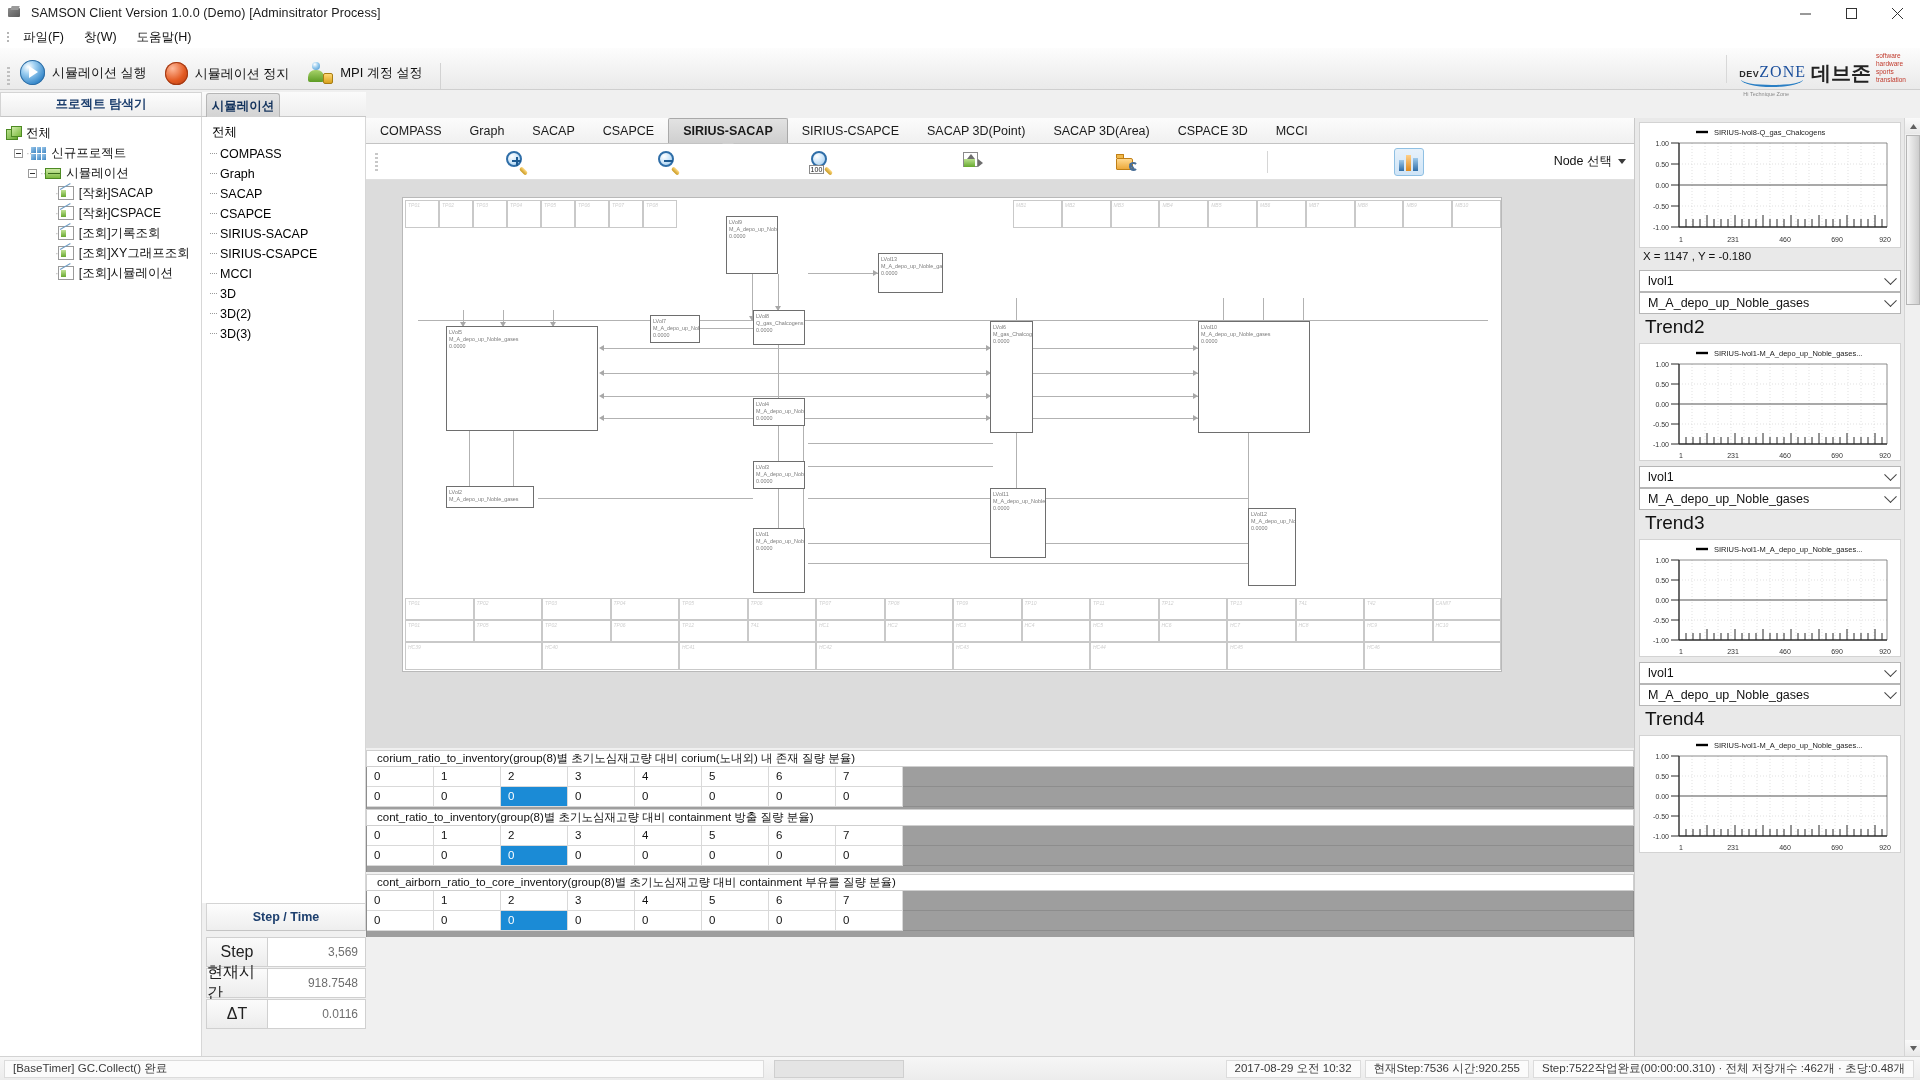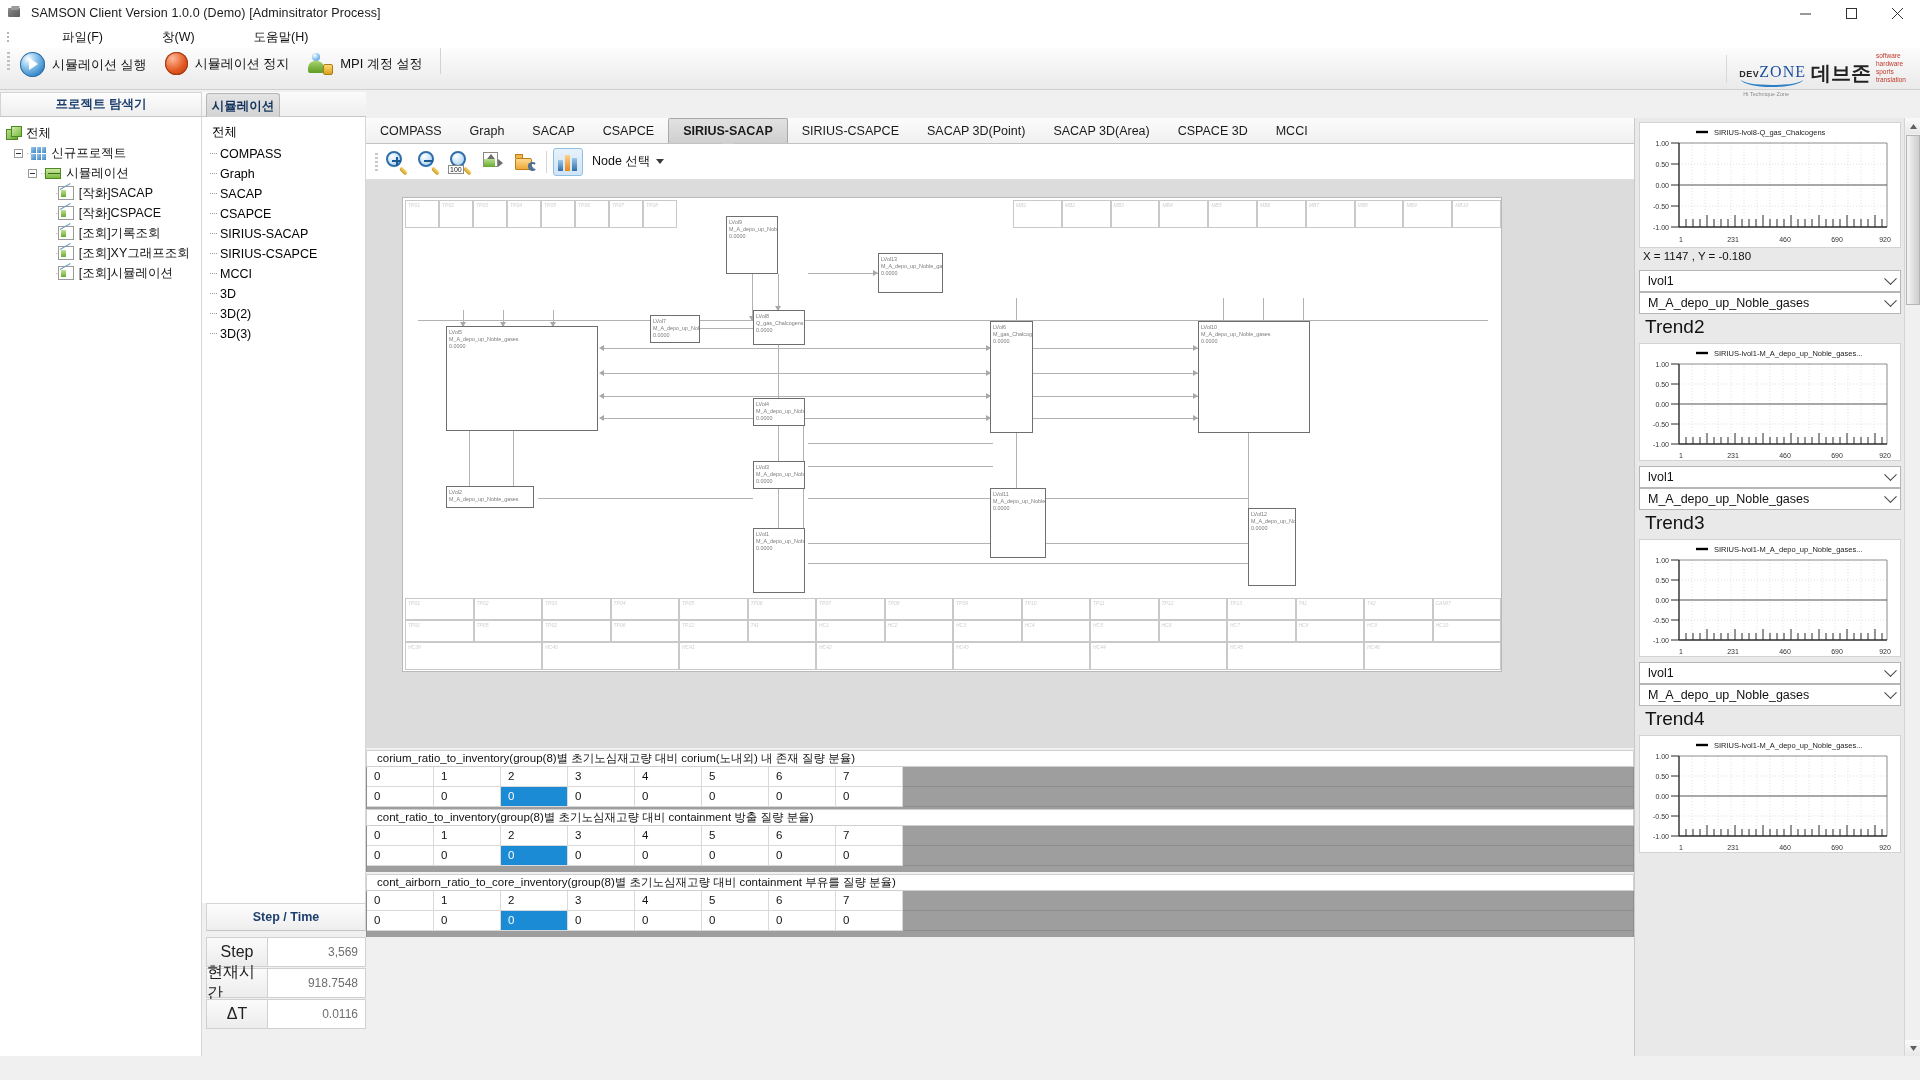--- a/index.html
+++ b/index.html
@@ -35,35 +35,34 @@
     width: 46px; height: 26px; display: flex; align-items: center; justify-content: center;
     font-size: 12px; color: #333;
   }
   .win-btn svg { display: block; }
 
   
   .menubar {
     position: absolute; top: 26px; left: 0; width: 1920px; height: 22px;
     background: #ffffff; display: flex; align-items: center;
     border-bottom: 0px;
-    gap: 39px;
   }
   .menu-grip { width: 10px; height: 16px; margin-left: 3px; position: relative; }
   .menu-grip::before {
     content: ""; position: absolute; left: 4px; top: 3px; width: 2px; height: 10px;
     background: repeating-linear-gradient(to bottom,#b5b5b5 0 2px,transparent 2px 4px);
   }
   .menu-item { padding: 2px 10px; font-size: 12.5px; color: #111; cursor: default; }
 
   
   .toolbar {
     position: absolute; top: 48px; left: 0; width: 1920px; height: 42px;
     background: linear-gradient(to bottom,#fdfdfd 0%, #f3f3f3 50%, #eaeaea 100%);
     border-bottom: 1px solid #cfcfcf;
-    display: flex; align-items: flex-start;
+    display: flex; align-items: flex-end;
   }
   .tb-grip { width: 10px; height: 26px; position: relative; margin-left: 3px; }
   .tb-grip::before {
     content: ""; position: absolute; left: 4px; top: 4px; width: 3px; height: 18px;
     background: repeating-linear-gradient(to bottom,#c0c0c0 0 2px,transparent 2px 4px);
   }
   .tb-btn {
     display: flex; align-items: center; gap: 7px; padding: 3px 10px 3px 6px;
     border: 1px solid transparent; border-radius: 3px; cursor: default;
     font-size: 13px; color: #111;
@@ -187,21 +186,21 @@
     background: linear-gradient(to bottom,#e2e2e2,#cfcfcf);
     border: 1px solid #a9a9a9; border-bottom: none; border-radius: 2px 2px 0 0;
     font-weight: bold;
   }
   .mtab.active::after { content:""; position:absolute; left:50%; bottom:-6px; margin-left:-6px;
     border-left:6px solid transparent; border-right:6px solid transparent; border-top:6px solid #cfcfcf; }
 
   
   .canvas-tb {
     position: absolute; left: 366px; top: 144px; width: 1268px; height: 36px;
-    background: #ffffff; border-bottom: 1px solid #e0e0e0; display:flex; align-items:center;
+    background: #ffffff; border-bottom: 1px solid #e0e0e0; display:flex; align-items:center;justify-content:space-between;
   }
   .ctb-grip { width:9px; height:22px; margin-left: 6px; position:relative; }
   .ctb-grip::before { content:""; position:absolute; left:3px; top:2px; width:3px; height:18px;
     background: repeating-linear-gradient(to bottom,#c8c8c8 0 2px,transparent 2px 4px); }
   .ctb-btn { width: 30px; height: 28px; margin: 0 1px; border:1px solid transparent; border-radius:3px;
     display:flex; align-items:center; justify-content:center; }
   .ctb-btn.sel { background: linear-gradient(to bottom,#e7f1fa,#cfe4f7); border-color:#8fc0e3; }
   .ctb-sep { width:1px; height:22px; background:#d6d6d6; margin:0 5px; }
   .nodesel { display:flex; align-items:center; gap:6px; padding: 3px 8px; font-size:12.5px; color:#111; }
   .caret { width:0;height:0;border-left:4px solid transparent;border-right:4px solid transparent;border-top:5px solid #3a3a3a; }
@@ -1167,14 +1166,23 @@
       </div>
       <div class="sb-thumb"></div>
       <div class="sb-arrow" style="position:absolute;bottom:0;left:0;">
         <svg width="7" height="5">
             <polygon points="0,0 7,0 3.5,5" fill="#606060"></polygon>
           </svg>
       </div>
     </div>
   </div>
 
+  <div class="statusbar">
+    <div class="sb-cell" style="width:760px">[BaseTimer] GC.Collect() 완료</div>
+    <div style="width:10px"></div>
+    <div class="sb-prog"></div>
+    <div class="sb-spacer"></div>
+    <div class="sb-cell">2017-08-29 오전 10:32</div>
+    <div class="sb-cell">현재Step:7536 시간:920.255</div>
+    <div class="sb-cell" style="margin-right:6px">Step:7522작업완료(00:00:00.310)  ·  전체 저장개수 :462개  ·  초당:0.48개</div>
+  </div>
 
 </div>
 
 </body></html>

